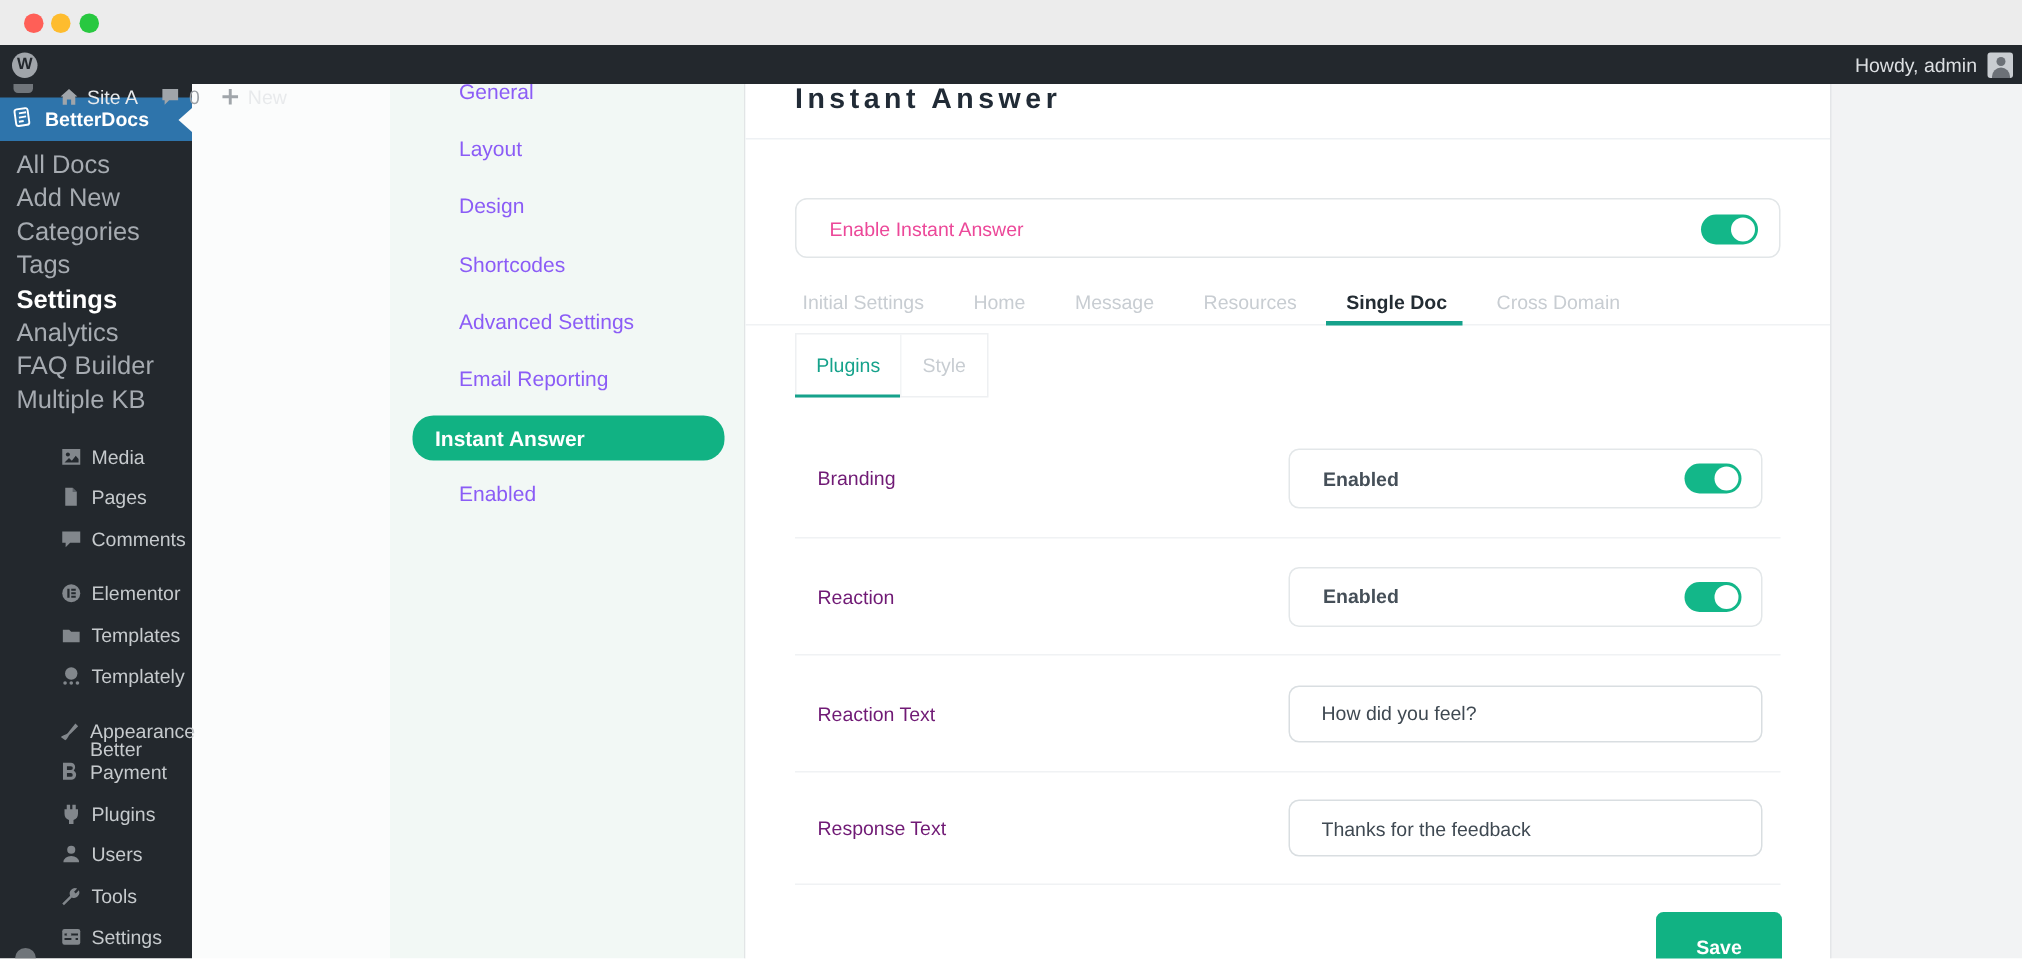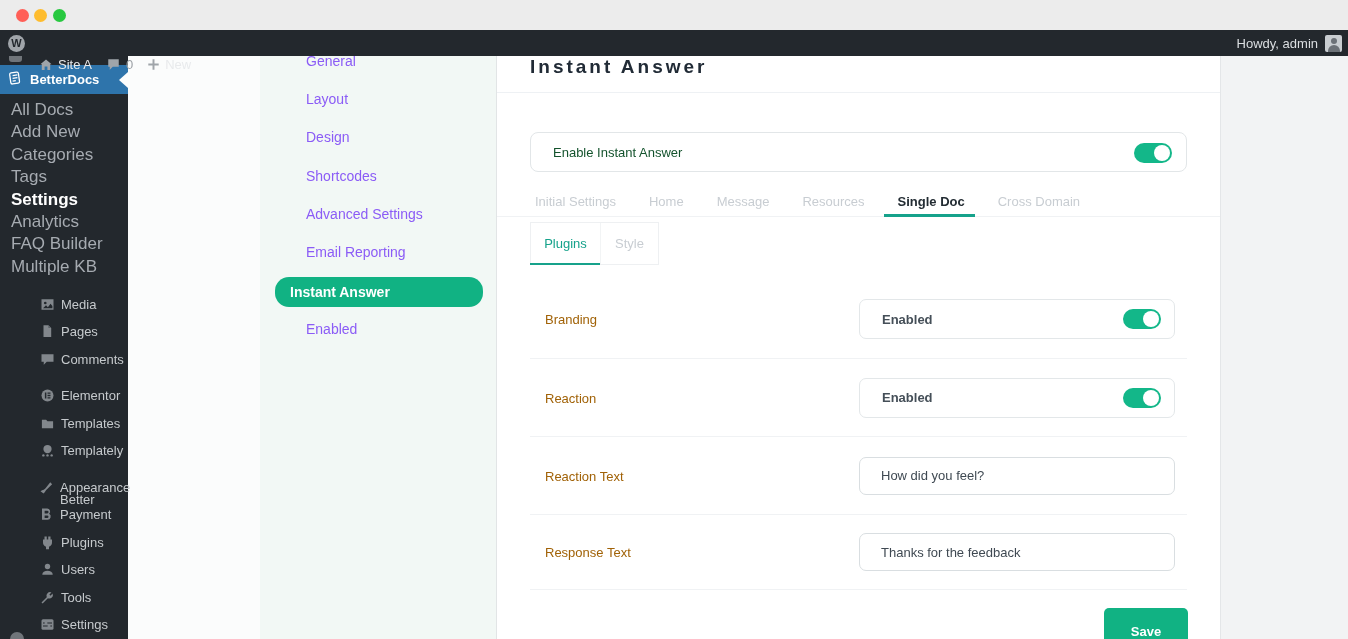--- a/index.html
+++ b/index.html
@@ -58,40 +58,40 @@
   .sn-item.active { left:15px; width:208px; height:30px; line-height:30px; padding-left:15px; border-radius:14px;
                     background:#11b283; color:#fff; font-weight:bold; }
 
   
   .content { position:absolute; left:497px; top:56px; width:723px; height:583px; background:#fff; }
   .page-title { position:absolute; left:33px; top:0; font-size:19px; font-weight:800; letter-spacing:3px; color:#212b36; }
   .divider-1 { position:absolute; left:0; right:0; top:36px; border-top:1px solid #eef1f4; }
 
   .enable-box { position:absolute; left:33px; top:76px; width:657px; height:40px; border:1px solid #e2e6e8;
                 border-radius:8px; display:flex; align-items:center; }
-  .enable-box .lbl { margin-left:22px; font-size:13px; color:#14532d; }
+  .enable-box .lbl { margin-left:22px; font-size:13px; color:#ec4899; }
 
   .toggle { width:38px; height:20px; border-radius:10px; background:#13b789; position:relative; cursor:pointer; flex:none; }
   .toggle .knob { position:absolute; right:2px; top:2px; width:16px; height:16px; border-radius:50%; background:#fff; }
   .enable-box .toggle { position:absolute; right:14px; top:10px; }
 
   .tabs { position:absolute; left:0; right:0; top:130px; height:31px; border-bottom:1px solid #f0f2f4;
           display:flex; gap:33px; padding-left:38px; align-items:center; }
   .tab { font-size:13px; color:#c8cdd2; position:relative; height:100%; display:flex; align-items:center; cursor:pointer; }
   .tab.active { color:#232c33; font-weight:bold; }
   .tab.active::after { content:""; position:absolute; left:-14px; right:-10px; bottom:-1px; height:3px; background:#16a28b; }
 
   .subtabs { position:absolute; left:33px; top:166px; display:flex; border:1px solid #eef0f2; background:#fff; }
   .subtab { height:41px; line-height:41px; text-align:center; font-size:13px; color:#c8cdd2; cursor:pointer; position:relative; }
   .subtab.content-tab { width:70px; border-right:1px solid #f2f4f5; color:#16a28b; }
   .subtab.content-tab::after { content:""; position:absolute; left:-1px; right:0; bottom:-1px; height:2px; background:#16a28b; }
   .subtab.style-tab { width:57px; }
 
   .row { position:absolute; left:33px; right:33px; border-bottom:1px solid #f0f2f4; }
-  .row .row-label { position:absolute; left:15px; top:50%; transform:translateY(-50%); font-size:13px; color:#a16207; }
+  .row .row-label { position:absolute; left:15px; top:50%; transform:translateY(-50%); font-size:13px; color:#701a75; }
   .ctrl-box { position:absolute; right:12px; top:50%; transform:translateY(-50%); width:316px; height:40px;
               border:1px solid #e3e7e9; border-radius:7px; display:flex; align-items:center; background:#fff; }
   .ctrl-box .val { margin-left:22px; font-size:13px; color:#454f58;font-weight:bold; }
   .ctrl-box .toggle { position:absolute; right:13px; top:9px; }
   .text-input { position:absolute; right:12px; top:50%; transform:translateY(-50%); width:316px; height:38px;
                 border:1px solid #d9dee1; border-radius:7px; padding-left:21px; font-size:13px; color:#3f4952;
                 font-family:"Liberation Sans", sans-serif; background:#fff; outline:none; }
   .row1 { top:224px; height:79px; }
   .row2 { top:303px; height:78px; }
   .row3 { top:381px; height:78px; }

